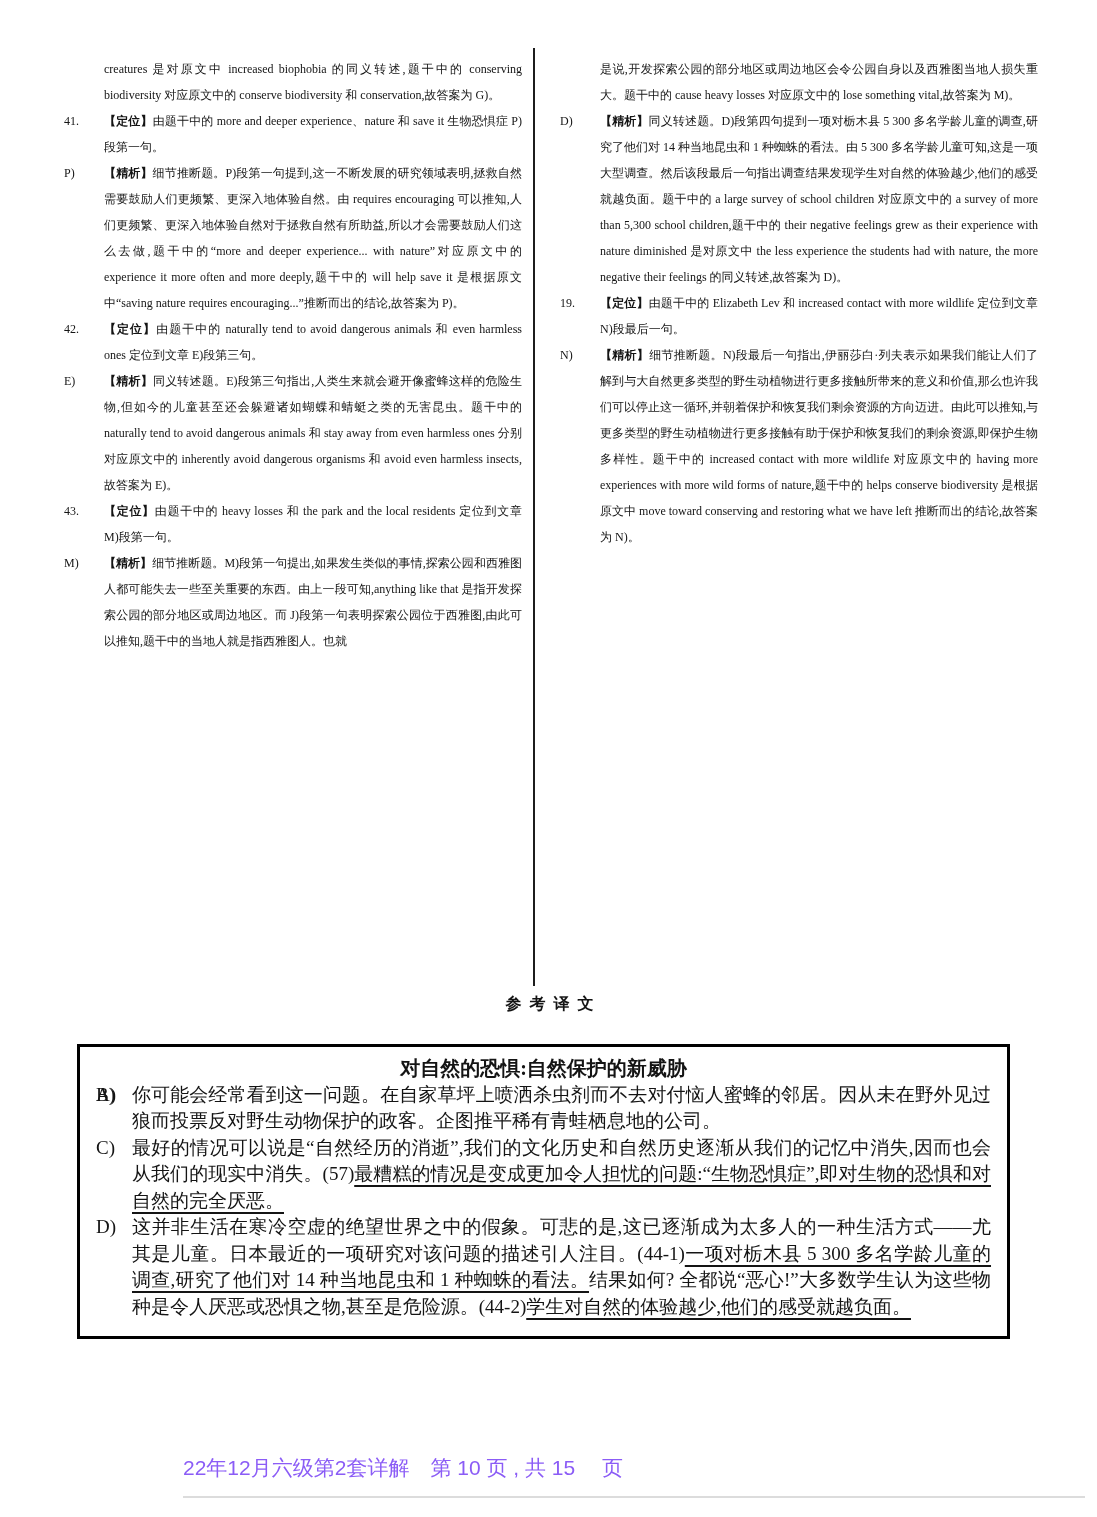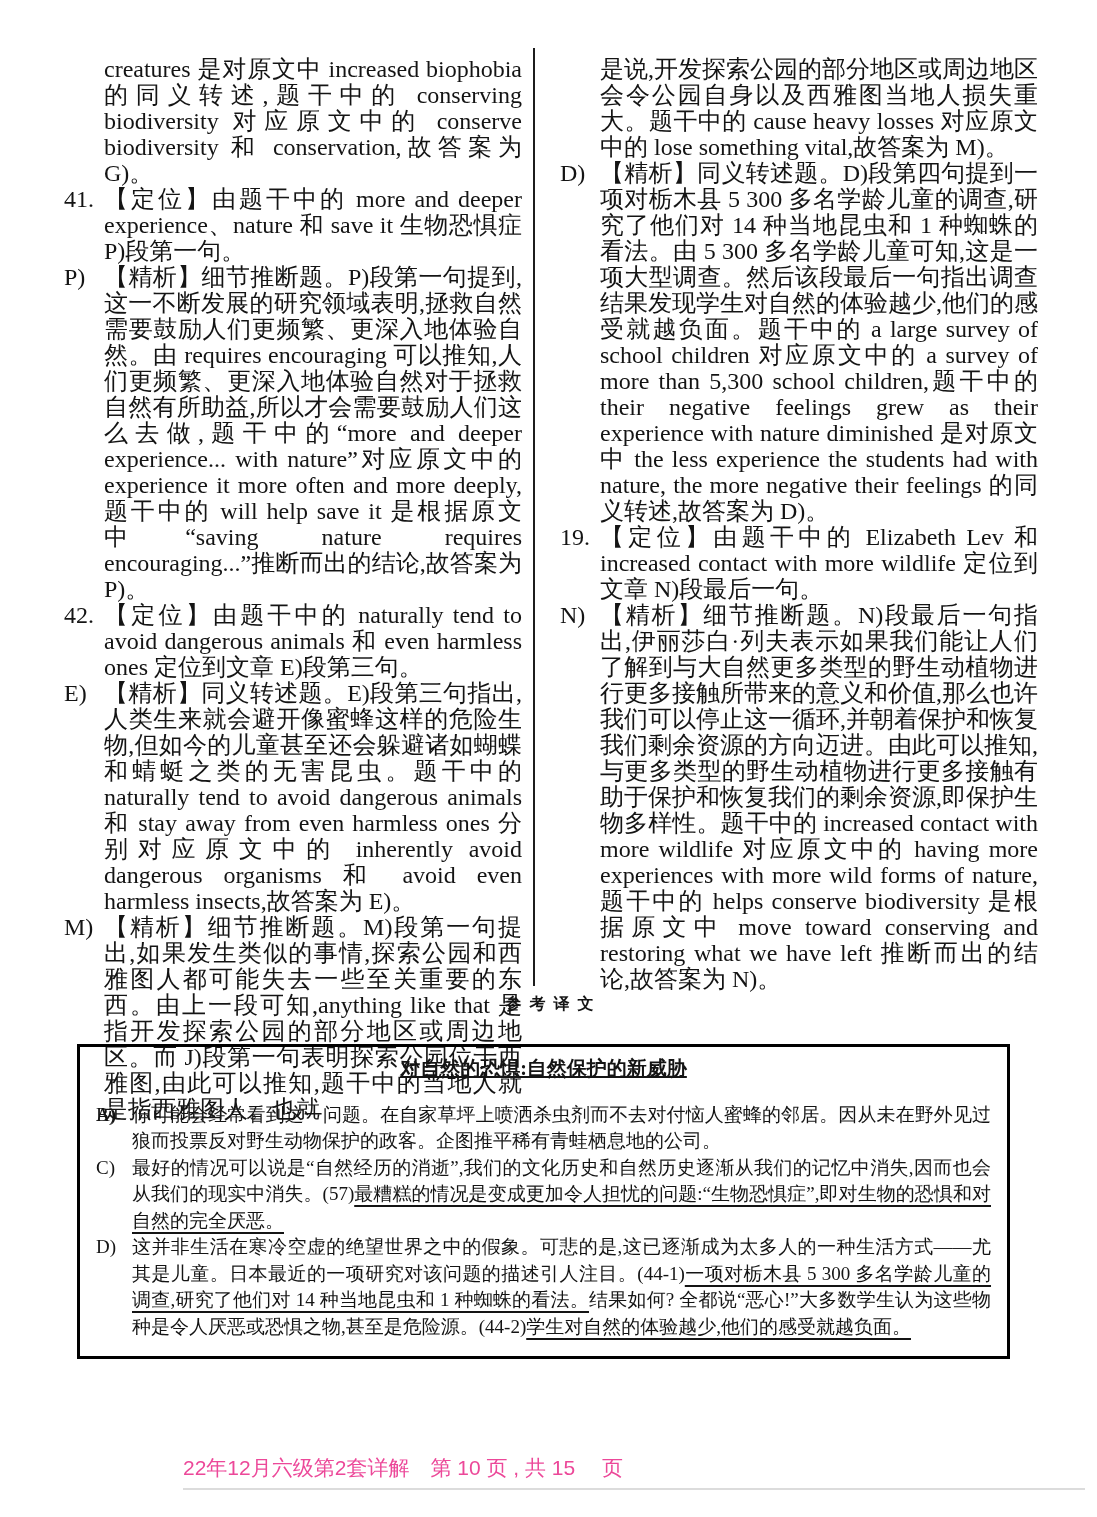--- a/index.html
+++ b/index.html
@@ -8,67 +8,68 @@
     width:1097px;height:1517px;
     background:#ffffff;
     font-family:"Liberation Serif","DejaVu Serif",serif;
     color:#141414;
     margin:0 auto;
     overflow:hidden;
   }
   .col{
     position:absolute;
     text-align:justify;
-    font-size:24px;
+    font-size:12px;
     line-height:26px;
   }
   .col-left{left:64px;top:56px;width:458px;}
   .col-right{left:560px;top:56px;width:478px;}
   .item{position:relative;padding-left:40px;}
   .item .marker{position:absolute;left:0;top:0;font-weight:normal;}
-  .b{font-weight:normal;}
+  .b{font-weight:bold;}
   .u{text-decoration:underline;text-decoration-thickness:2px;text-underline-offset:5px;}
   .divider{
     position:absolute;left:533px;top:48px;width:2px;height:938px;background:#1c1c1c;
   }
   .section-heading{
     position:absolute;left:5px;top:994px;width:100%;
     text-align:center;font-size:16px;font-weight:bold;letter-spacing:8px;font-family:Liberation Serif, serif;
   }
   .t-box{
     position:absolute;left:77px;top:1044px;width:895px;
     border:3px solid #000;
     padding:6px 16px 16px 16px;
     font-size:19px;line-height:26.5px;text-align:justify;
   }
   .t-box-title{
-    text-align:center;font-weight:bold;font-size:20px;margin:2px 0 20px 0;text-decoration:underline;
+    text-align:center;font-weight:bold;font-size:20px;margin:2px 0 0 0;
   }
   .t-para{position:relative;padding-left:36px;}
   .t-para .marker{position:absolute;left:0;top:0;}
   .footer{
     position:absolute;left:183px;top:1454px;width:902px;
-    color:#ec4899;font-size:21px;
+    color:#8b5cf6;font-size:21px;
     font-family:"Liberation Sans","DejaVu Sans",sans-serif;
     border-bottom:2px solid #dcdcdc;
-    padding-bottom:6px;
+    padding-bottom:14px;
     white-space:nowrap;
   }
 </style>
 </head>
 <body>
 
 <div class="page">
 
   <div class="col col-left" id="col-left">
       <div class="item"><span class="marker"></span><span><span>creatures 是对原文中 increased biophobia 的同义转述,题干中的 conserving biodiversity 对应原文中的 conserve biodiversity 和 conservation,故答案为 G)。</span></span></div>
       <div class="item"><span class="marker">41.</span><span><span class="b">【定位】</span><span>由题干中的 more and deeper experience、nature 和 save it 生物恐惧症 P)段第一句。</span></span></div>
       <div class="item"><span class="marker">P)</span><span><span class="b">【精析】</span><span>细节推断题。P)段第一句提到,这一不断发展的研究领域表明,拯救自然需要鼓励人们更频繁、更深入地体验自然。由 requires encouraging 可以推知,人们更频繁、更深入地体验自然对于拯救自然有所助益,所以才会需要鼓励人们这么去做,题干中的“more and deeper experience... with nature”对应原文中的 experience it more often and more deeply,题干中的 will help save it 是根据原文中“saving nature requires encouraging...”推断而出的结论,故答案为 P)。</span></span></div>
       <div class="item"><span class="marker">42.</span><span><span class="b">【定位】</span><span>由题干中的 naturally tend to avoid dangerous animals 和 even harmless ones 定位到文章 E)段第三句。</span></span></div>
       <div class="item"><span class="marker">E)</span><span><span class="b">【精析】</span><span>同义转述题。E)段第三句指出,人类生来就会避开像蜜蜂这样的危险生物,但如今的儿童甚至还会躲避诸如蝴蝶和蜻蜓之类的无害昆虫。题干中的 naturally tend to avoid dangerous animals 和 stay away from even harmless ones 分别对应原文中的 inherently avoid dangerous organisms 和 avoid even harmless insects,故答案为 E)。</span></span></div>
+      <div class="item"><span class="marker">43.</span><span><span class="b">【定位】</span><span>由题干中的 heavy losses 和 the park and the local residents 定位到文章 M)段第一句。</span></span></div>
       <div class="item"><span class="marker">M)</span><span><span class="b">【精析】</span><span>细节推断题。M)段第一句提出,如果发生类似的事情,探索公园和西雅图人都可能失去一些至关重要的东西。由上一段可知,anything like that 是指开发探索公园的部分地区或周边地区。而 J)段第一句表明探索公园位于西雅图,由此可以推知,题干中的当地人就是指西雅图人。也就</span></span></div>
     </div>
 
   <div class="divider"></div>
 
   <div class="col col-right" id="col-right">
       <div class="item"><span class="marker"></span><span><span>是说,开发探索公园的部分地区或周边地区会令公园自身以及西雅图当地人损失重大。题干中的 cause heavy losses 对应原文中的 lose something vital,故答案为 M)。</span></span></div>
       <div class="item"><span class="marker">D)</span><span><span class="b">【精析】</span><span>同义转述题。D)段第四句提到一项对栃木县 5 300 多名学龄儿童的调查,研究了他们对 14 种当地昆虫和 1 种蜘蛛的看法。由 5 300 多名学龄儿童可知,这是一项大型调查。然后该段最后一句指出调查结果发现学生对自然的体验越少,他们的感受就越负面。题干中的 a large survey of school children 对应原文中的 a survey of more than 5,300 school children,题干中的 their negative feelings grew as their experience with nature diminished 是对原文中 the less experience the students had with nature, the more negative their feelings 的同义转述,故答案为 D)。</span></span></div>
       <div class="item"><span class="marker">19.</span><span><span class="b">【定位】</span><span>由题干中的 Elizabeth Lev 和 increased contact with more wildlife 定位到文章 N)段最后一句。</span></span></div>
       <div class="item"><span class="marker">N)</span><span><span class="b">【精析】</span><span>细节推断题。N)段最后一句指出,伊丽莎白·列夫表示如果我们能让人们了解到与大自然更多类型的野生动植物进行更多接触所带来的意义和价值,那么也许我们可以停止这一循环,并朝着保护和恢复我们剩余资源的方向迈进。由此可以推知,与更多类型的野生动植物进行更多接触有助于保护和恢复我们的剩余资源,即保护生物多样性。题干中的 increased contact with more wildlife 对应原文中的 having more experiences with more wild forms of nature,题干中的 helps conserve biodiversity 是根据原文中 move toward conserving and restoring what we have left 推断而出的结论,故答案为 N)。</span></span></div>

